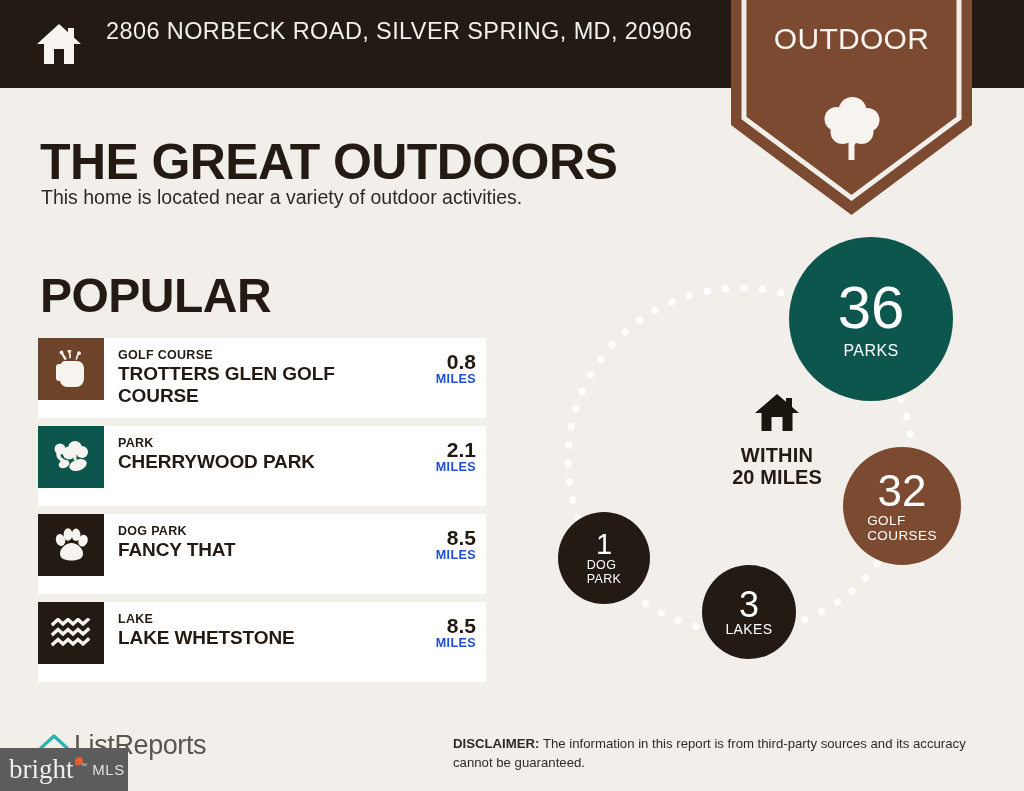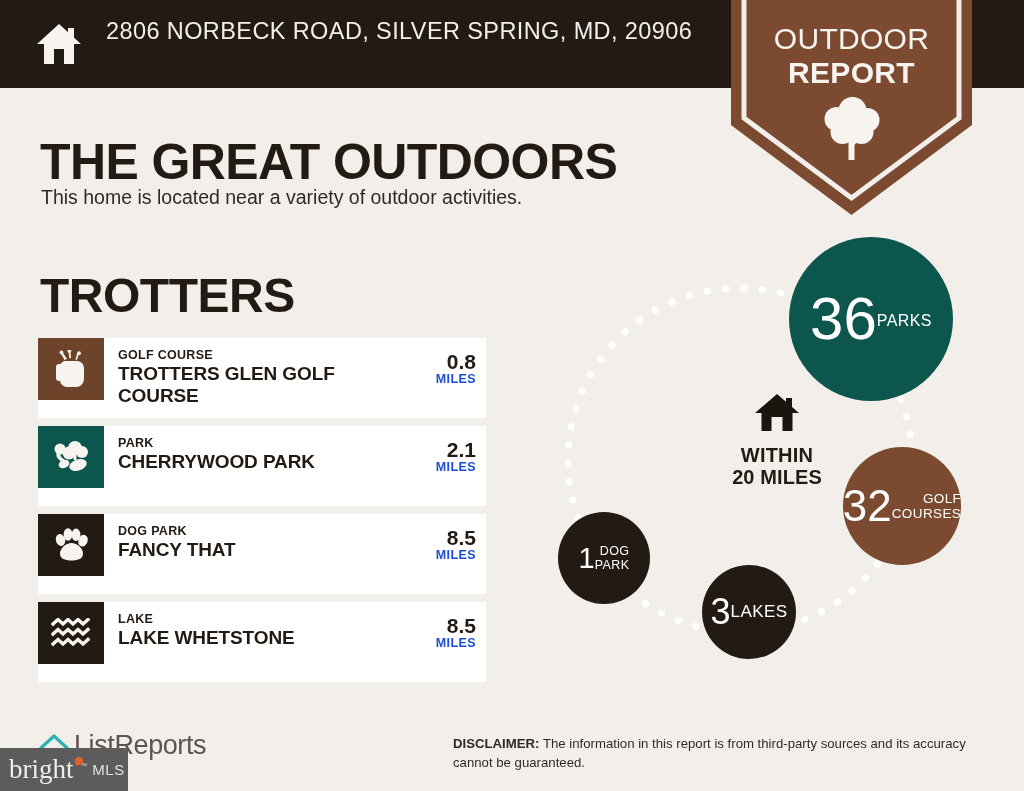--- a/index.html
+++ b/index.html
@@ -152,25 +152,25 @@
   #diagram {
     position: absolute;
     left: 530px; top: 225px;
     width: 494px; height: 455px;
   }
   #dotted-path { position: absolute; left: 0; top: 0; }
   .bubble {
     position: absolute;
     border-radius: 50%;
     display: flex;
-    flex-direction: row;
+    flex-direction: column;
     align-items: center;
     justify-content: center;
     color: #ffffff;
-    text-align: right;
+    text-align: left;
   }
   .bubble-num { font-weight: 400; line-height: 0.98; }
   .bubble-label { font-weight: 400; letter-spacing: 0.4px; line-height: 1.1; }
 
   #bubble-parks {
     left: 259px; top: 12px;
     width: 164px; height: 164px;
     background: #0d564d;
   }
   #bubble-parks .bubble-num { font-size: 60px; }
@@ -183,21 +183,21 @@
   }
   #bubble-golf .bubble-num { font-size: 44px; }
   #bubble-golf .bubble-label { font-size: 13.5px; margin-top: 2px; }
 
   #bubble-lakes {
     left: 172px; top: 340px;
     width: 94px; height: 94px;
     background: #241a14;
   }
   #bubble-lakes .bubble-num { font-size: 36px; }
-  #bubble-lakes .bubble-label { font-size: 17px; margin-top: 0; }
+  #bubble-lakes .bubble-label { font-size: 14px; margin-top: 0; }
 
   #bubble-dogpark {
     left: 28px; top: 287px;
     width: 92px; height: 92px;
     background: #241a14;
   }
   #bubble-dogpark .bubble-num { font-size: 29px; }
   #bubble-dogpark .bubble-label { font-size: 12.5px; margin-top: 1px; }
 
   #center-marker {
@@ -309,27 +309,26 @@
         <circle cx="-9" cy="-16" r="12"></circle>
         <circle cx="10" cy="-16" r="12"></circle>
         <circle cx="0" cy="-22" r="15"></circle>
         <rect x="-3" y="-22" width="6" height="34"></rect>
         <path d="M0 -6 L-12 -18 L-10 -21 L0 -11 Z"></path>
         <path d="M0 -4 L13 -19 L15 -16 L0 0 Z"></path>
       </g>
     </svg>
     <div id="badge-text">
       <span>OUTDOOR</span>
-      <span class="l2">REPORT</span>
     </div>
   </div>
 
   <h1 id="main-title">THE GREAT OUTDOORS</h1>
   <div id="subtitle">This home is located near a variety of outdoor activities.</div>
-  <h2 id="popular-title">TROTTERS</h2>
+  <h2 id="popular-title">POPULAR</h2>
 
   <div id="popular-list">
 
     <div class="poi-row">
       <div class="poi-icon-tile" style="background:#6d4429;">
         <span>
           <svg width="34" height="38" viewBox="0 0 34 38">
             <g fill="#f7f3ee">
               <path d="M13 9 C9 3 8 1 7 2 C6 3 8 5 10.5 10 Z"></path>
               <path d="M17 8 C16.5 2 16.5 0 15.2 0.4 C14 0.8 15 3 15.4 8.5 Z"></path>

